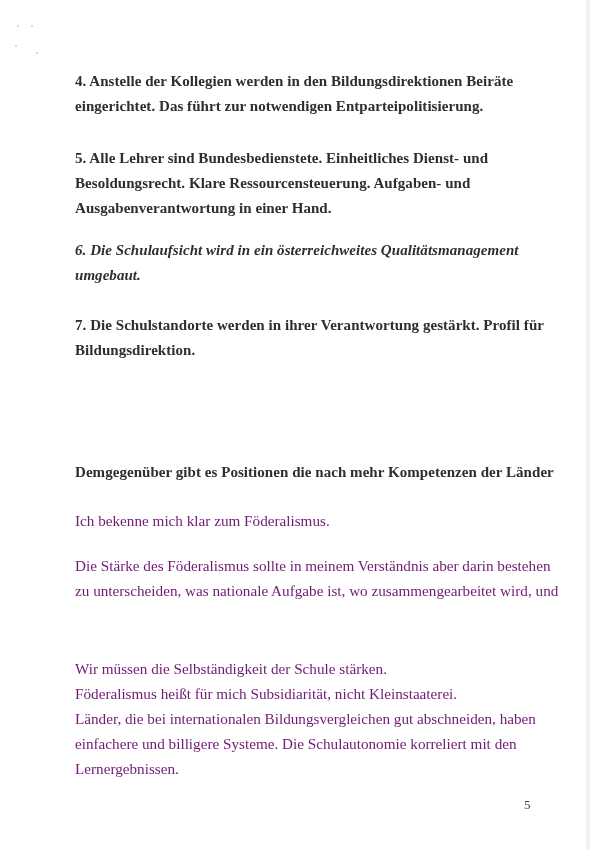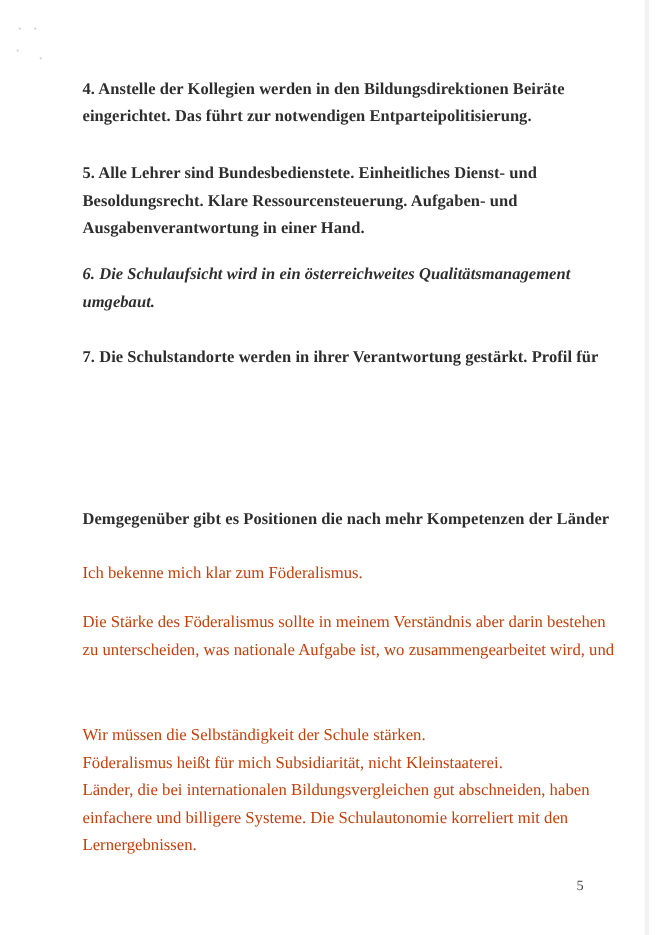--- a/index.html
+++ b/index.html
@@ -5,21 +5,21 @@
     html, body { margin: 0; padding: 0; }
     body {
       width: 605px; height: 850px; background: #ffffff; position: relative; overflow: hidden;
       font-family: "Liberation Serif", serif; color: #2a2a2a;
     }
     .page { position: absolute; left: 0; top: 0; width: 590px; height: 850px; background: #fff; }
     .right-edge { position: absolute; right: 0; top: 0; width: 4px; height: 850px; background: #f2f2f2; }
     .speck { position: absolute; width: 2px; height: 2px; background: #d0d0d0; border-radius: 1px; }
     .block { position: absolute; left: 75px; width: 480px; font-size: 15px; line-height: 25px; }
     .bold { font-weight: bold; color: #2e2e2e; letter-spacing: 0.05px; }
-    .normal { color: #c2410c; font-size: 15.2px; }
+    .normal { color: #701a75; font-size: 15.2px; }
     .line { display: block; white-space: nowrap; }
     .pagenum { position: absolute; left: 524px; top: 797px; font-size: 13px; color: #444; }
   </style>
 </head>
 <body>
 
 <div class="page">
   <div class="right-edge"></div>
   <div class="speck" style="left:17px;top:25px;"></div>
   <div class="speck" style="left:31px;top:25px;"></div>
@@ -37,20 +37,21 @@
     <span class="line">Ausgabenverantwortung in einer Hand.</span>
   </div>
 
   <div class="block bold" style="top:238px;font-style:italic;">
     <span class="line">6. Die Schulaufsicht wird in ein österreichweites Qualitätsmanagement</span>
     <span class="line">umgebaut.</span>
   </div>
 
   <div class="block bold" style="top:313px;">
     <span class="line">7. Die Schulstandorte werden in ihrer Verantwortung gestärkt. Profil für</span>
+    <span class="line">Bildungsdirektion.</span>
   </div>
 
   <div class="block bold" style="top:460px;">
     <span class="line">Demgegenüber gibt es Positionen die nach mehr Kompetenzen der Länder</span>
   </div>
 
   <div class="block normal" style="top:508px;">
     <span class="line">Ich bekenne mich klar zum Föderalismus.</span>
   </div>
 

